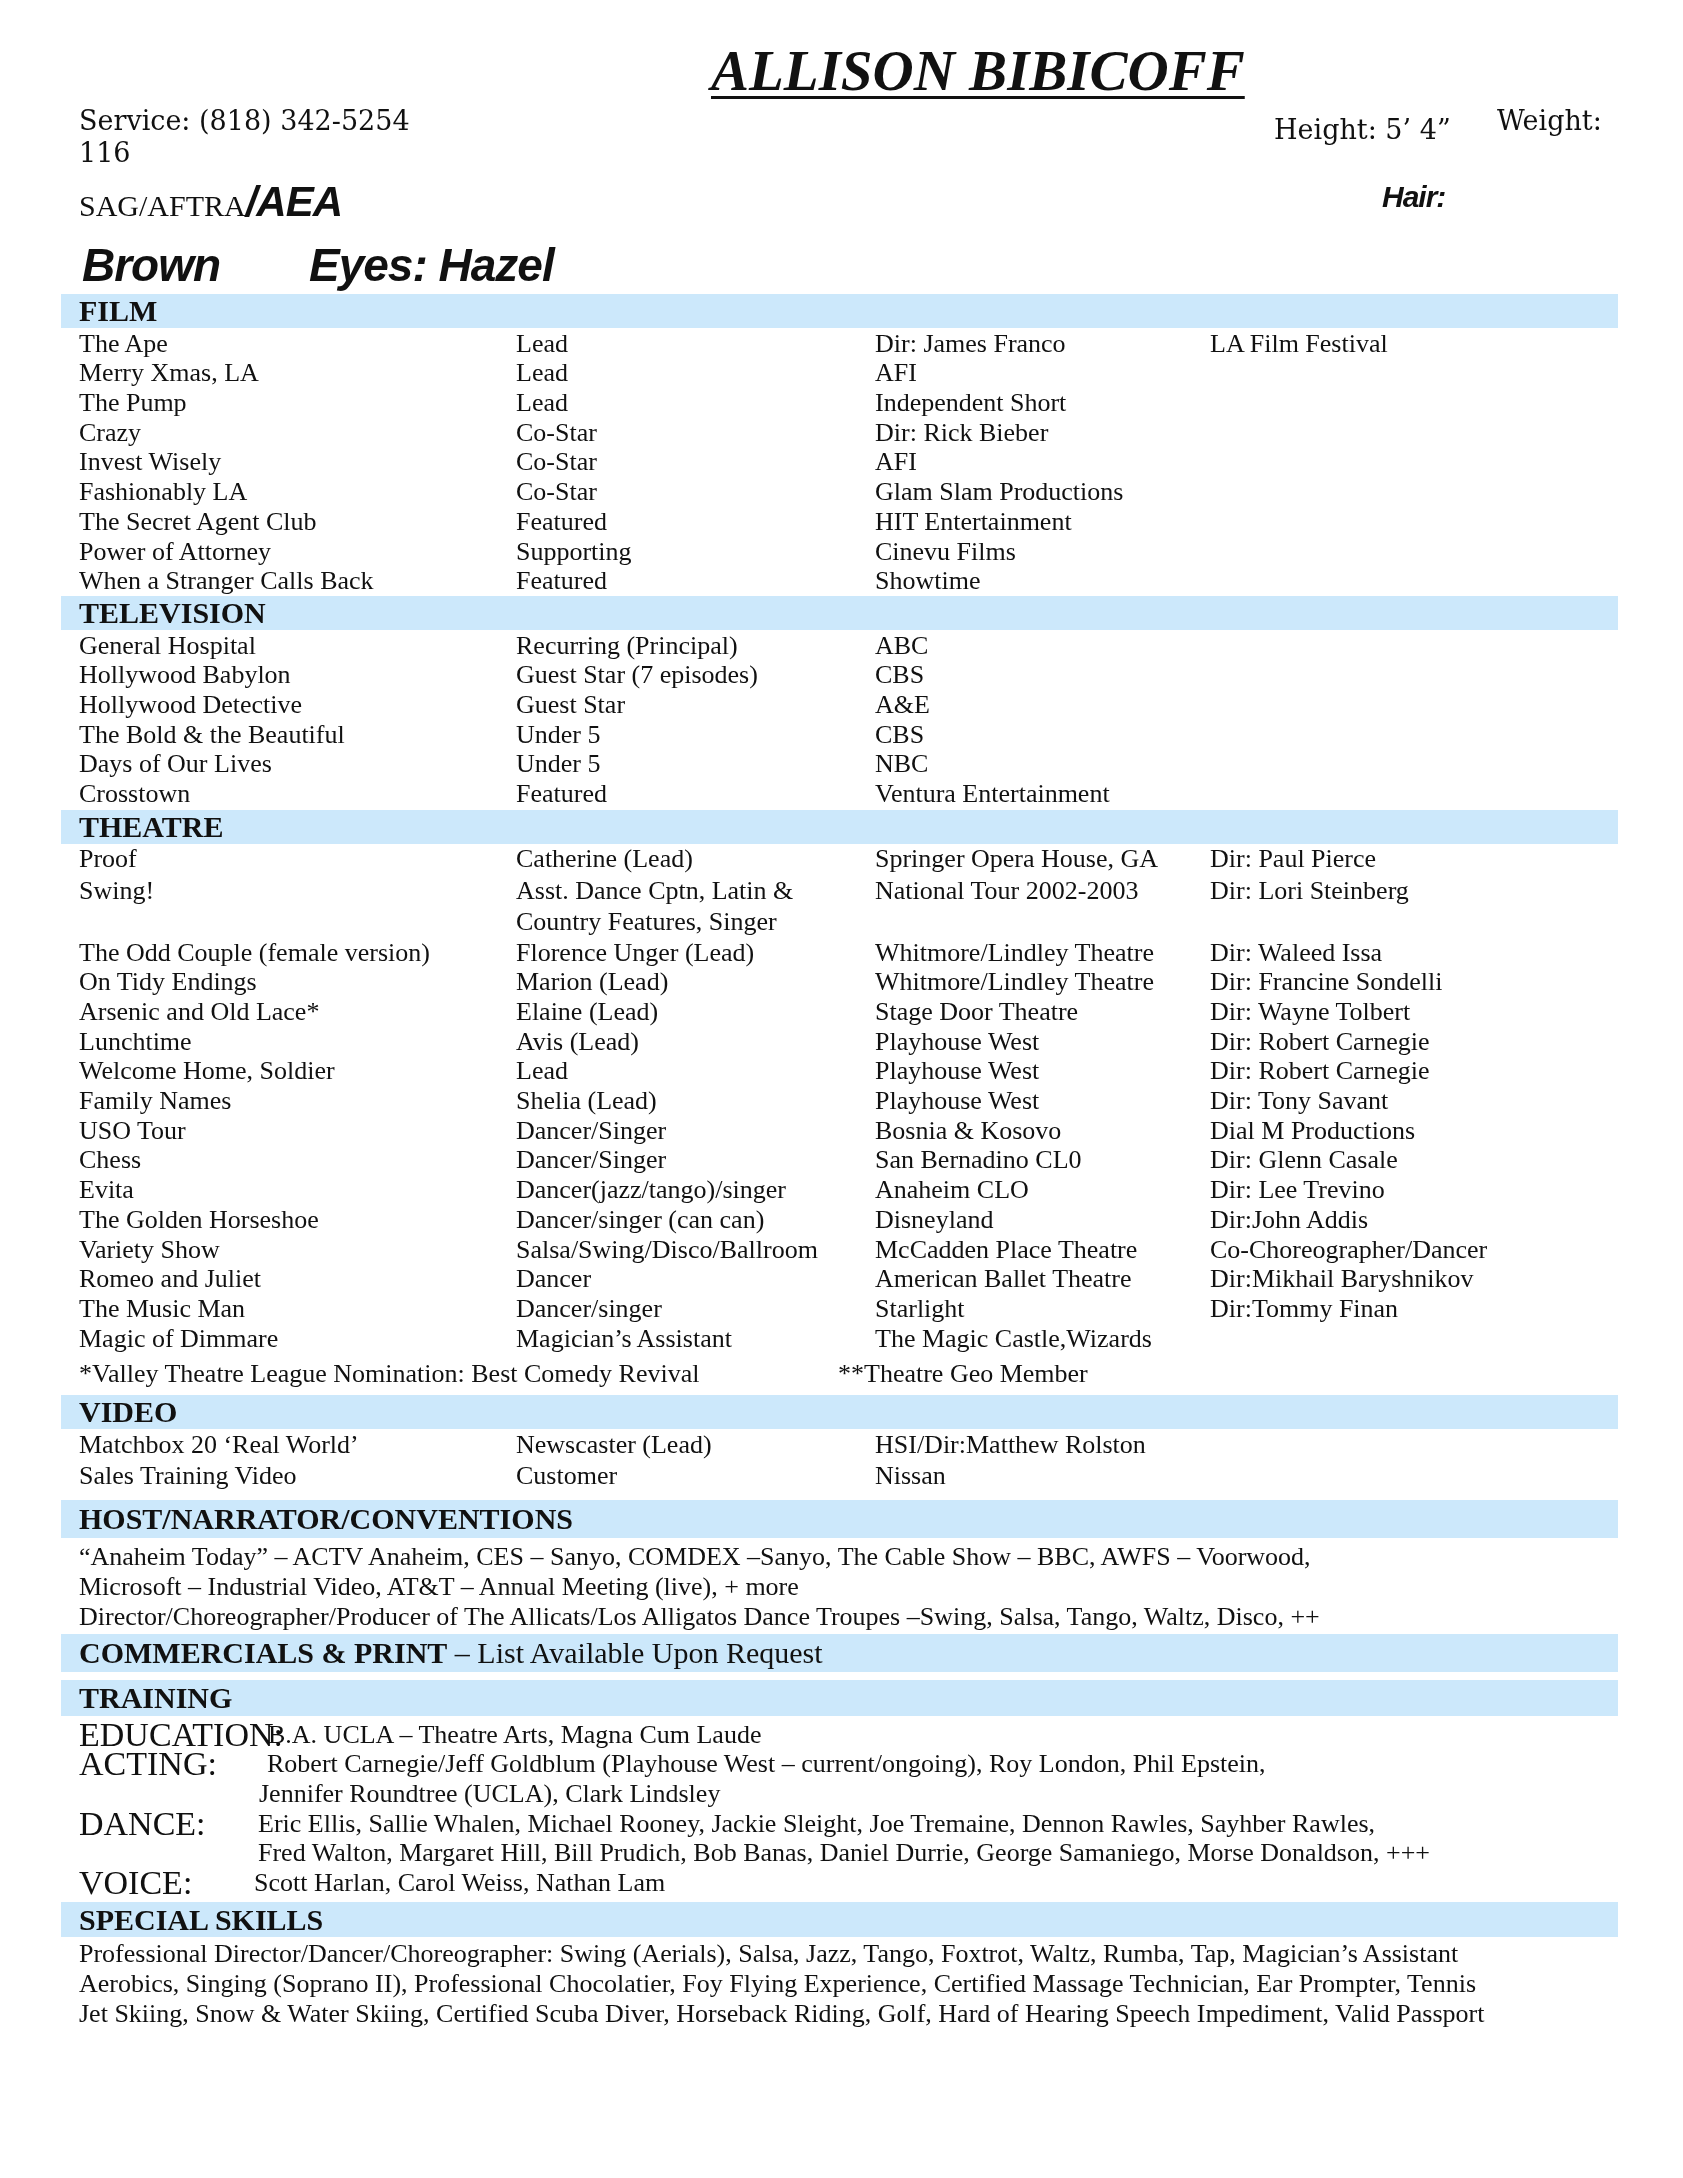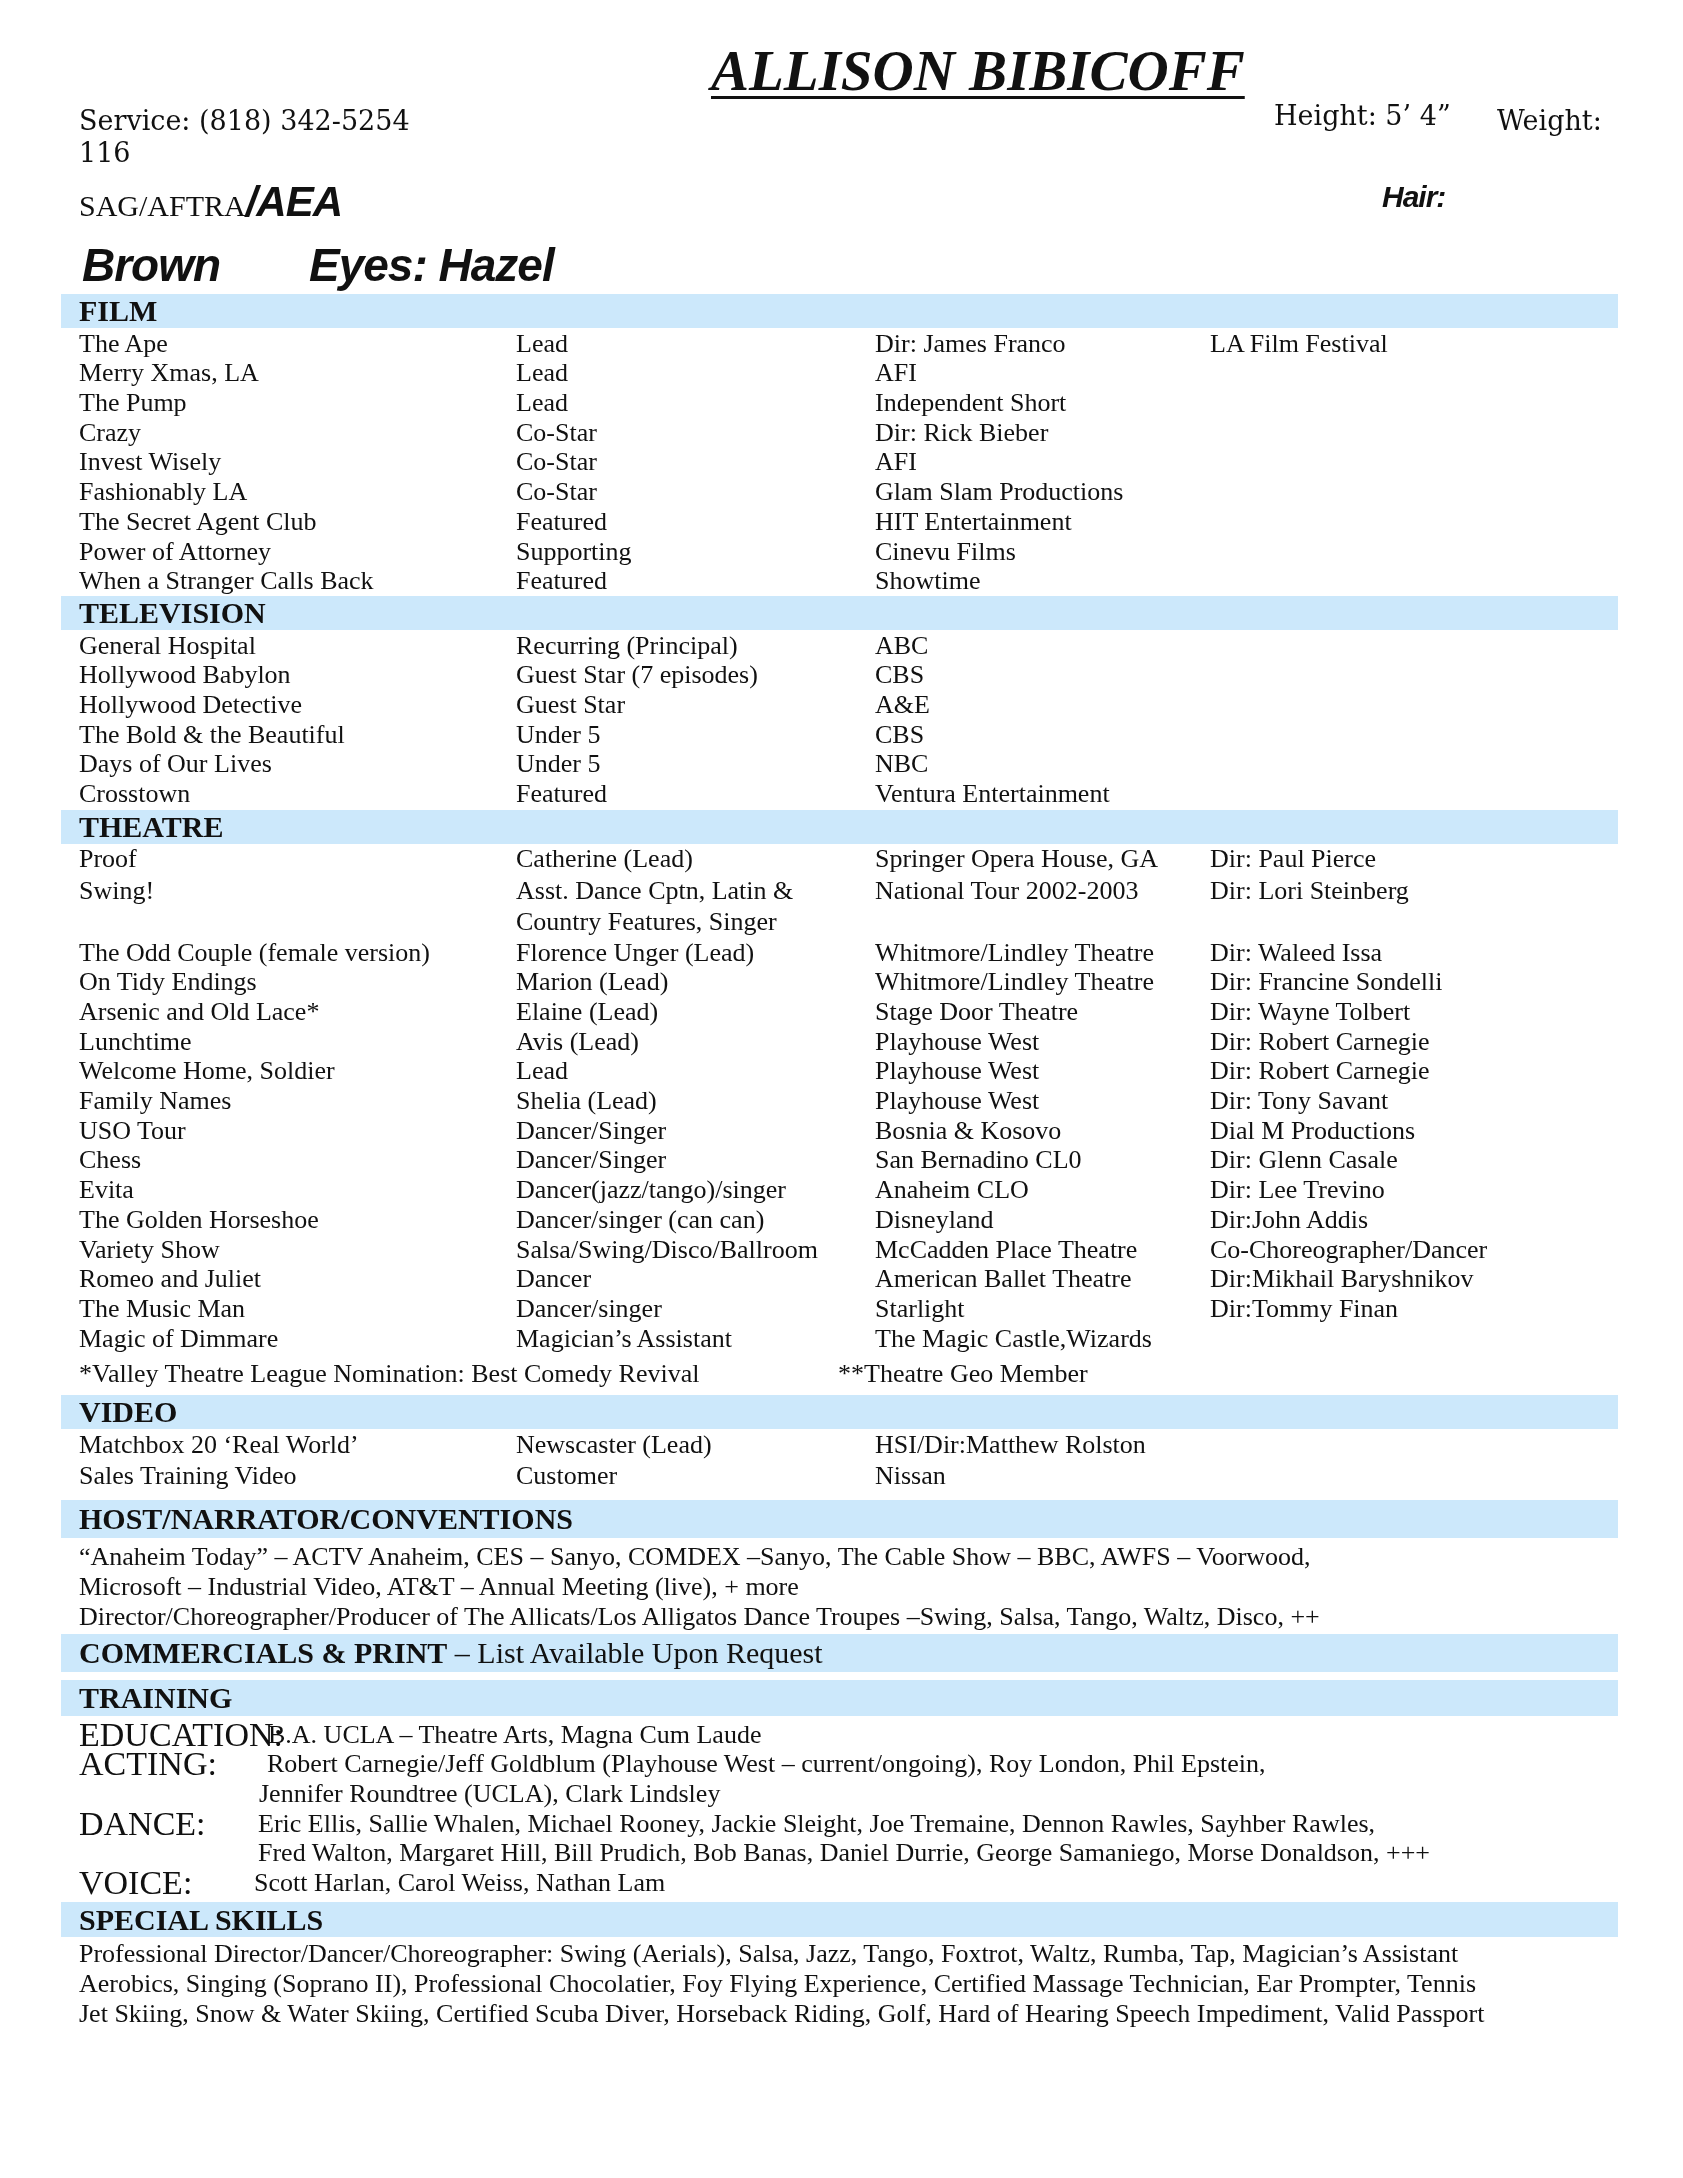--- a/index.html
+++ b/index.html
@@ -3,21 +3,21 @@
 <meta charset="utf-8">
 <style>
   html, body { margin: 0; padding: 0; background: #ffffff; }
   body { width: 1683px; height: 2178px; position: relative; overflow: hidden; color: #111; }
   .heavy { font-family: "Liberation Sans", "DejaVu Sans", sans-serif; font-weight: 900; font-style: italic; letter-spacing: -1px; }
 
   #name { position: absolute; left: 711px; top: 38px; font-family: "Liberation Serif", serif; font-weight: bold; font-style: italic; font-size: 57px; text-decoration: underline; text-decoration-thickness: 3px; text-underline-offset: 6px; }
   .hdr-text { position: absolute; font-family: "DejaVu Serif", serif; font-size: 27px; }
   #service { left: 79px; top: 105px; }
   #weight-num { left: 79px; top: 137px; }
-  #height { left: 1274px; top: 100px; }
+  #height { left: 1274px; top: 114px; }
   #weight-label { left: 1497px; top: 105px; }
   #union { position: absolute; left: 79px; top: 178px; }
   #union .u1 { font-family: "Liberation Serif", serif; font-size: 30px; }
   #union .u2 { font-size: 42px; }
   #hair-label { position: absolute; left: 1382px; top: 180px; font-size: 30px; }
   #hair-val { position: absolute; left: 82px; top: 238px; font-size: 46px; }
   #eyes { position: absolute; left: 309px; top: 238px; font-size: 46px; }
 
   .band { position: absolute; left: 61px; width: 1557px; height: 34px; background: #cce8fb; }
   .band-title { position: absolute; left: 79px; font-family: "Liberation Serif", serif; font-weight: bold; font-size: 30px; line-height: 34px; }

